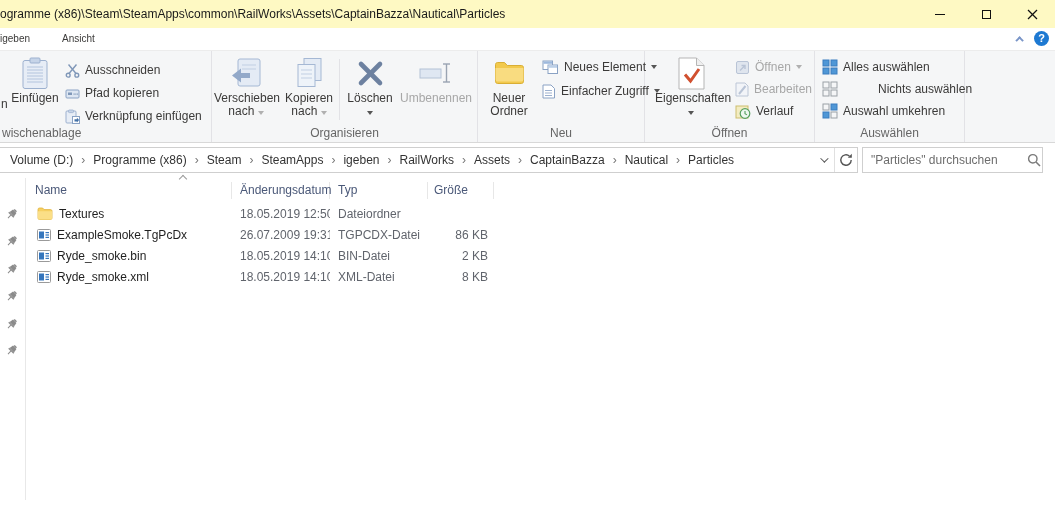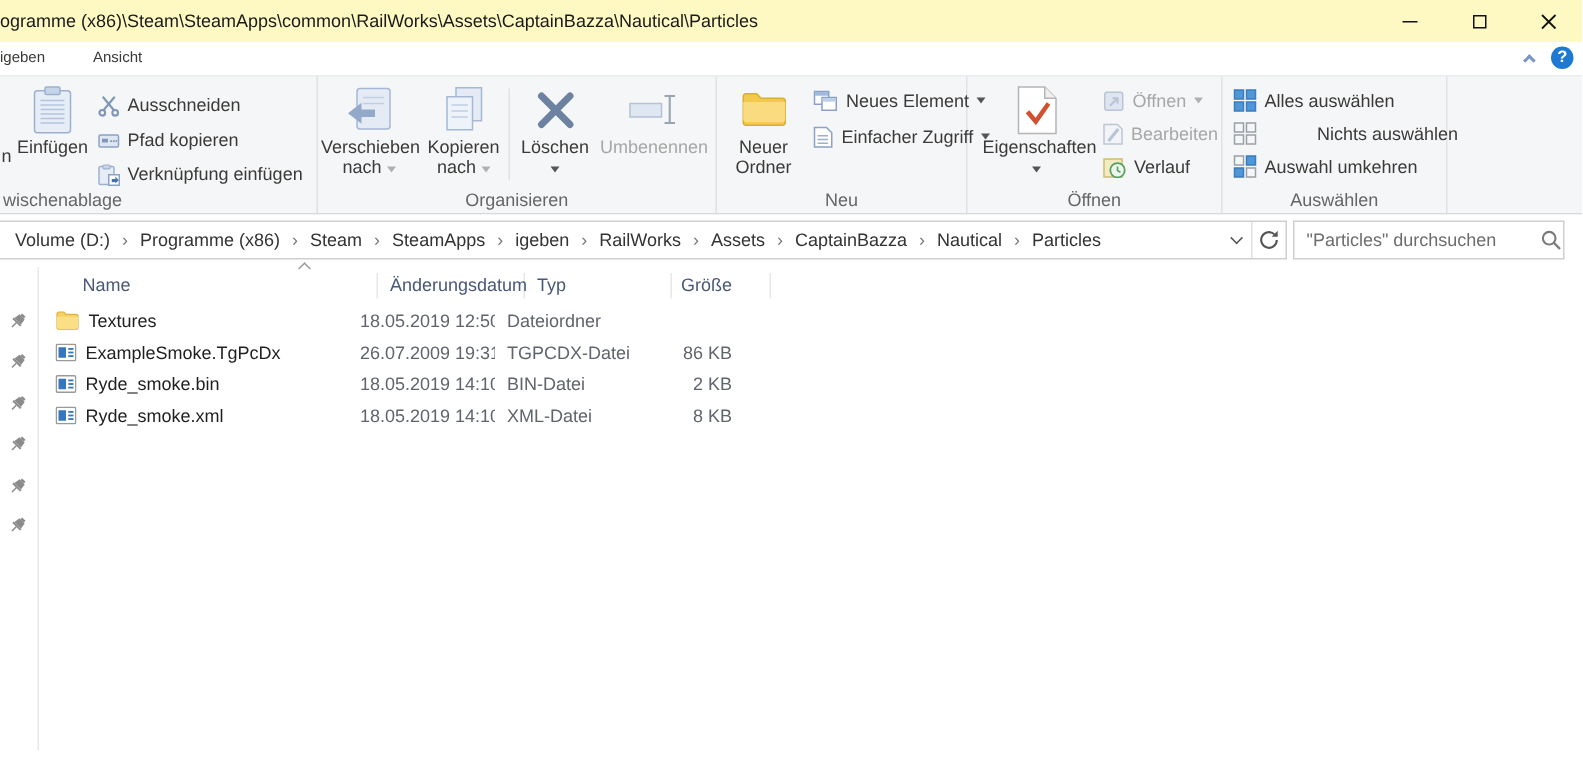--- a/index.html
+++ b/index.html
@@ -56,21 +56,21 @@
   .searchbox{position:absolute;left:862px;top:4px;width:181px;height:26px;border:1px solid #cfcfcf;background:#fff;display:flex;align-items:center;}
   .searchbox input{flex:1;border:none;outline:none;font-size:12px;color:#333;padding:0 0 0 8px;background:transparent;}
   .searchbox input::placeholder{color:#6d6d6d;}
   .search-icon-wrap{width:26px;display:flex;align-items:center;justify-content:center;}
 
   
   .main{position:absolute;left:0;top:178px;width:100%;height:329px;background:#fff;}
   .rail{position:absolute;left:0;top:0;width:26px;height:322px;border-right:1px solid #e8e8e8;}
   .pin{position:absolute;left:6px;cursor:default;}
   .content{position:absolute;left:27px;top:0;right:0;}
-  .fheader{display:flex;height:25px;align-items:center;margin-left:20px;}
+  .fheader{display:flex;height:25px;align-items:center;}
   .fh-cell{font-size:12px;color:#4a5878;height:17px;line-height:17px;border-right:1px solid #e7e7e7;cursor:default;}
   .fh-name{width:205px;padding-left:8px;}
   .fh-date{width:98px;padding-left:8px;}
   .fh-type{width:98px;padding-left:8px;}
   .fh-size{width:66px;padding-left:6px;}
   .sort-caret{position:absolute;left:153px;top:-2px;width:6px;height:6px;border-top:1.5px solid #9a9a9a;border-left:1.5px solid #9a9a9a;transform:rotate(45deg);}
   .frow{display:flex;height:21px;align-items:center;cursor:default;}
   .fc{font-size:12px;white-space:nowrap;overflow:hidden;}
   .fc-name{width:205px;display:flex;align-items:center;color:#1f1f1f;padding-left:10px;}
   .fc-name .ficon{margin-right:6px;display:flex;align-items:center;}

